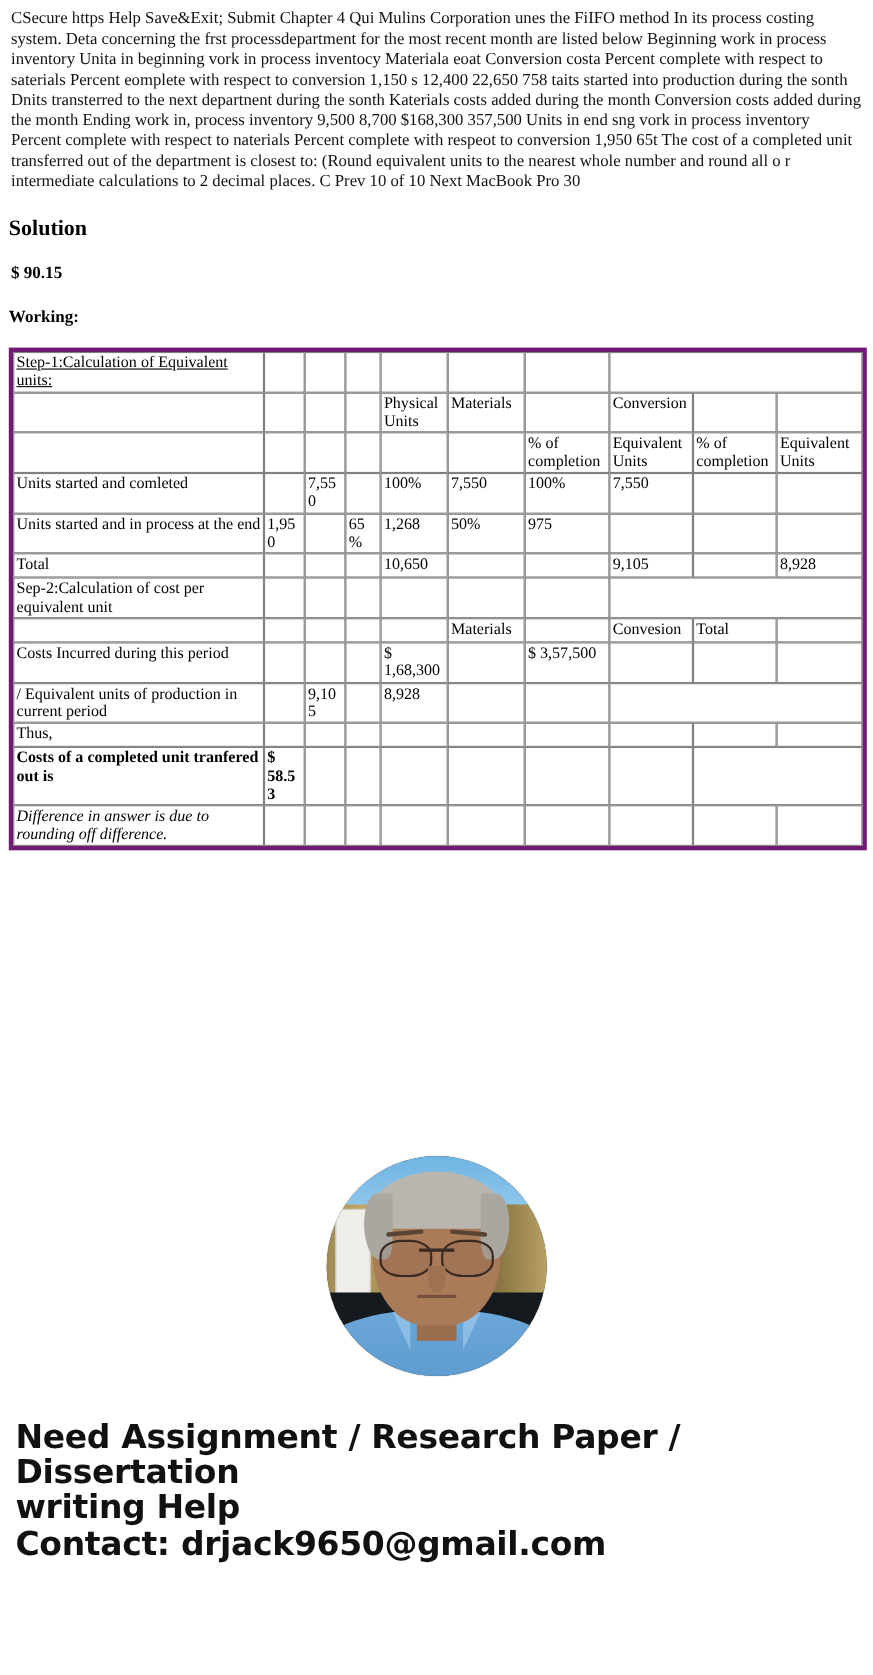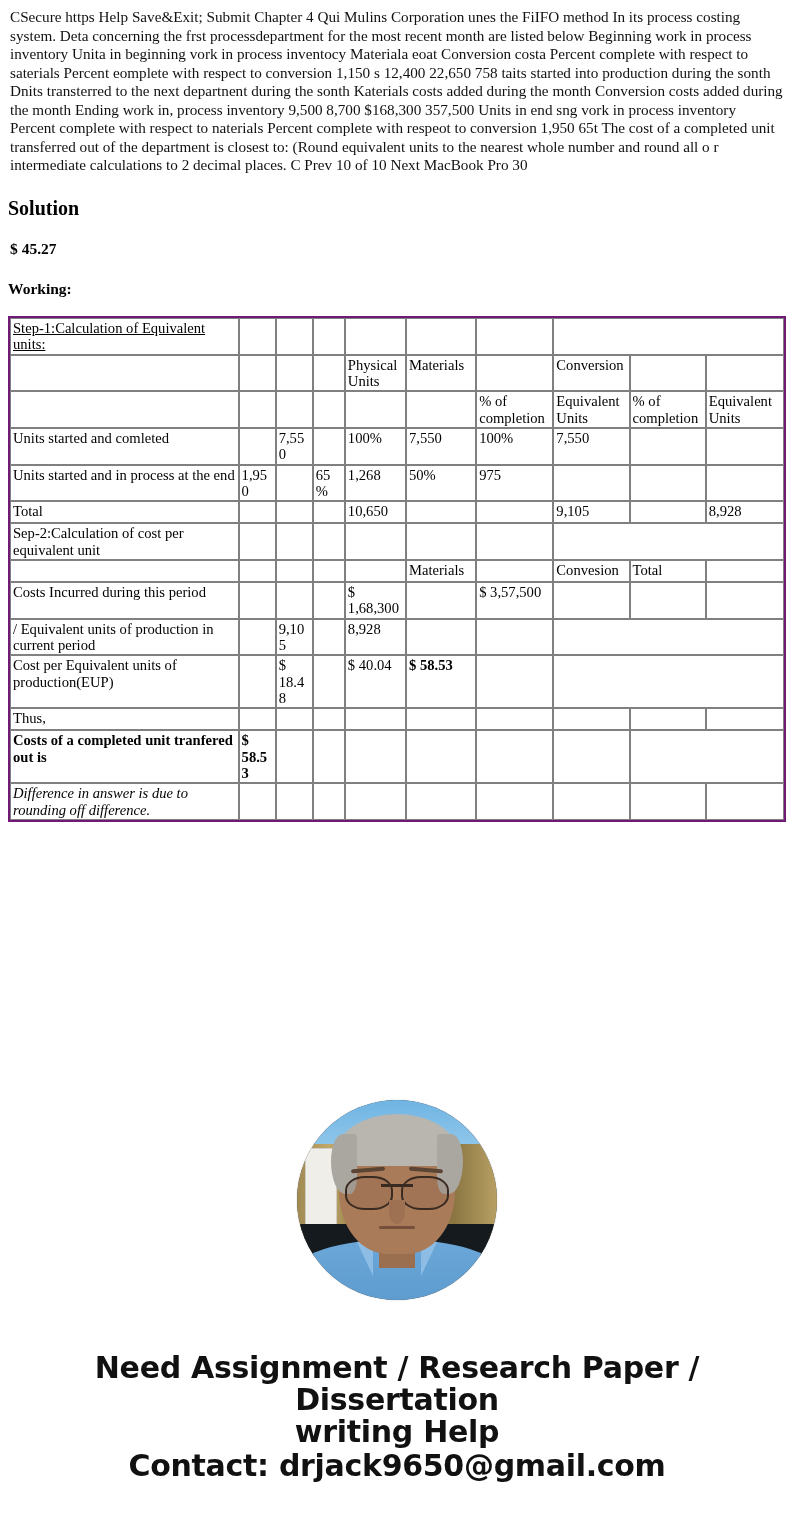--- a/index.html
+++ b/index.html
@@ -56,21 +56,21 @@
   
   .tbl-wrap {
     margin: 18px 0 0 8px;
     width: 778px;
   }
   table.work {
     border-collapse: separate;
     border-spacing: 0;
     table-layout: fixed;
     width: 778px;
-    border: 2px solid #701a75;
+    border: 4px solid #701a75;
     background: #fff;
   }
   table.work td {
     border: 1px solid #808080;
     font-family: "Liberation Serif", "DejaVu Serif", serif;
     font-size: 14.6px;
     line-height: 1.12;
     padding: 1px 2px 1px 2px;
     vertical-align: top;
     word-wrap: break-word;
@@ -184,22 +184,22 @@
     position: absolute; left: 41%; top: 63%; width: 18%; height: 3px;
     background: #76503c; border-radius: 2px;
   }
   .av-nose {
     position: absolute; left: 46%; top: 50%; width: 8%; height: 12%;
     background: #9d7152; border-radius: 0 0 50% 50%;
   }
 
   
   .promo {
-    margin-top: 52px;
-    text-align: center;
+    margin-top: 40px;
+    text-align: left;
     font-family: "DejaVu Sans", "Liberation Sans", sans-serif;
     font-weight: bold;
     color: #111;
     padding: 0 14px;
   }
   .promo .l1 {
     font-size: 30px;
     line-height: 1.06;
     letter-spacing: -0.3px;
   }
@@ -212,21 +212,21 @@
 </style>
 </head>
 <body>
 
 <div class="page">
 
   <p class="question">CSecure https Help Save&amp;Exit; Submit Chapter 4 Qui Mulins Corporation unes the FiIFO method In its process costing system. Deta concerning the frst processdepartment for the most recent month are listed below Beginning work in process inventory Unita in beginning vork in process inventocy Materiala eoat Conversion costa Percent complete with respect to saterials Percent eomplete with respect to conversion 1,150 s 12,400 22,650 758 taits started into production during the sonth Dnits transterred to the next departnent during the sonth Katerials costs added during the month Conversion costs added during the month Ending work in, process inventory 9,500 8,700 $168,300 357,500 Units in end sng vork in process inventory Percent complete with respect to naterials Percent complete with respeot to conversion 1,950 65t The cost of a completed unit transferred out of the department is closest to: (Round equivalent units to the nearest whole number and round all o r intermediate calculations to 2 decimal places. C Prev 10 of 10 Next MacBook Pro 30</p>
 
   <h2 class="sol-heading">Solution</h2>
 
-  <div class="answer-line">$ 45.27</div>
+  <div class="answer-line">$ 90.15</div>
 
   <div class="working-line">Working:</div>
 
   <div class="tbl-wrap">
     <table class="work">
       <colgroup>
         <col class="c0">
           <col class="c1">
           <col class="c2">
           <col class="c3">
@@ -357,30 +357,20 @@
         <td>/ Equivalent units of production in current period</td>
         <td></td>
         <td>9,105</td>
         <td></td>
         <td>8,928</td>
         <td></td>
         <td></td>
         <td colspan="3" class="nobord"></td>
       </tr>
 
-      <tr>
-        <td>Cost per Equivalent units of production(EUP)</td>
-        <td></td>
-        <td>$ 18.48</td>
-        <td></td>
-        <td>$ 40.04</td>
-        <td class="bold">$ 58.53</td>
-        <td></td>
-        <td colspan="3" class="nobord"></td>
-      </tr>
 
       <tr>
         <td>Thus,</td>
         <td></td>
         <td></td>
         <td></td>
         <td></td>
         <td></td>
         <td></td>
         <td></td>

